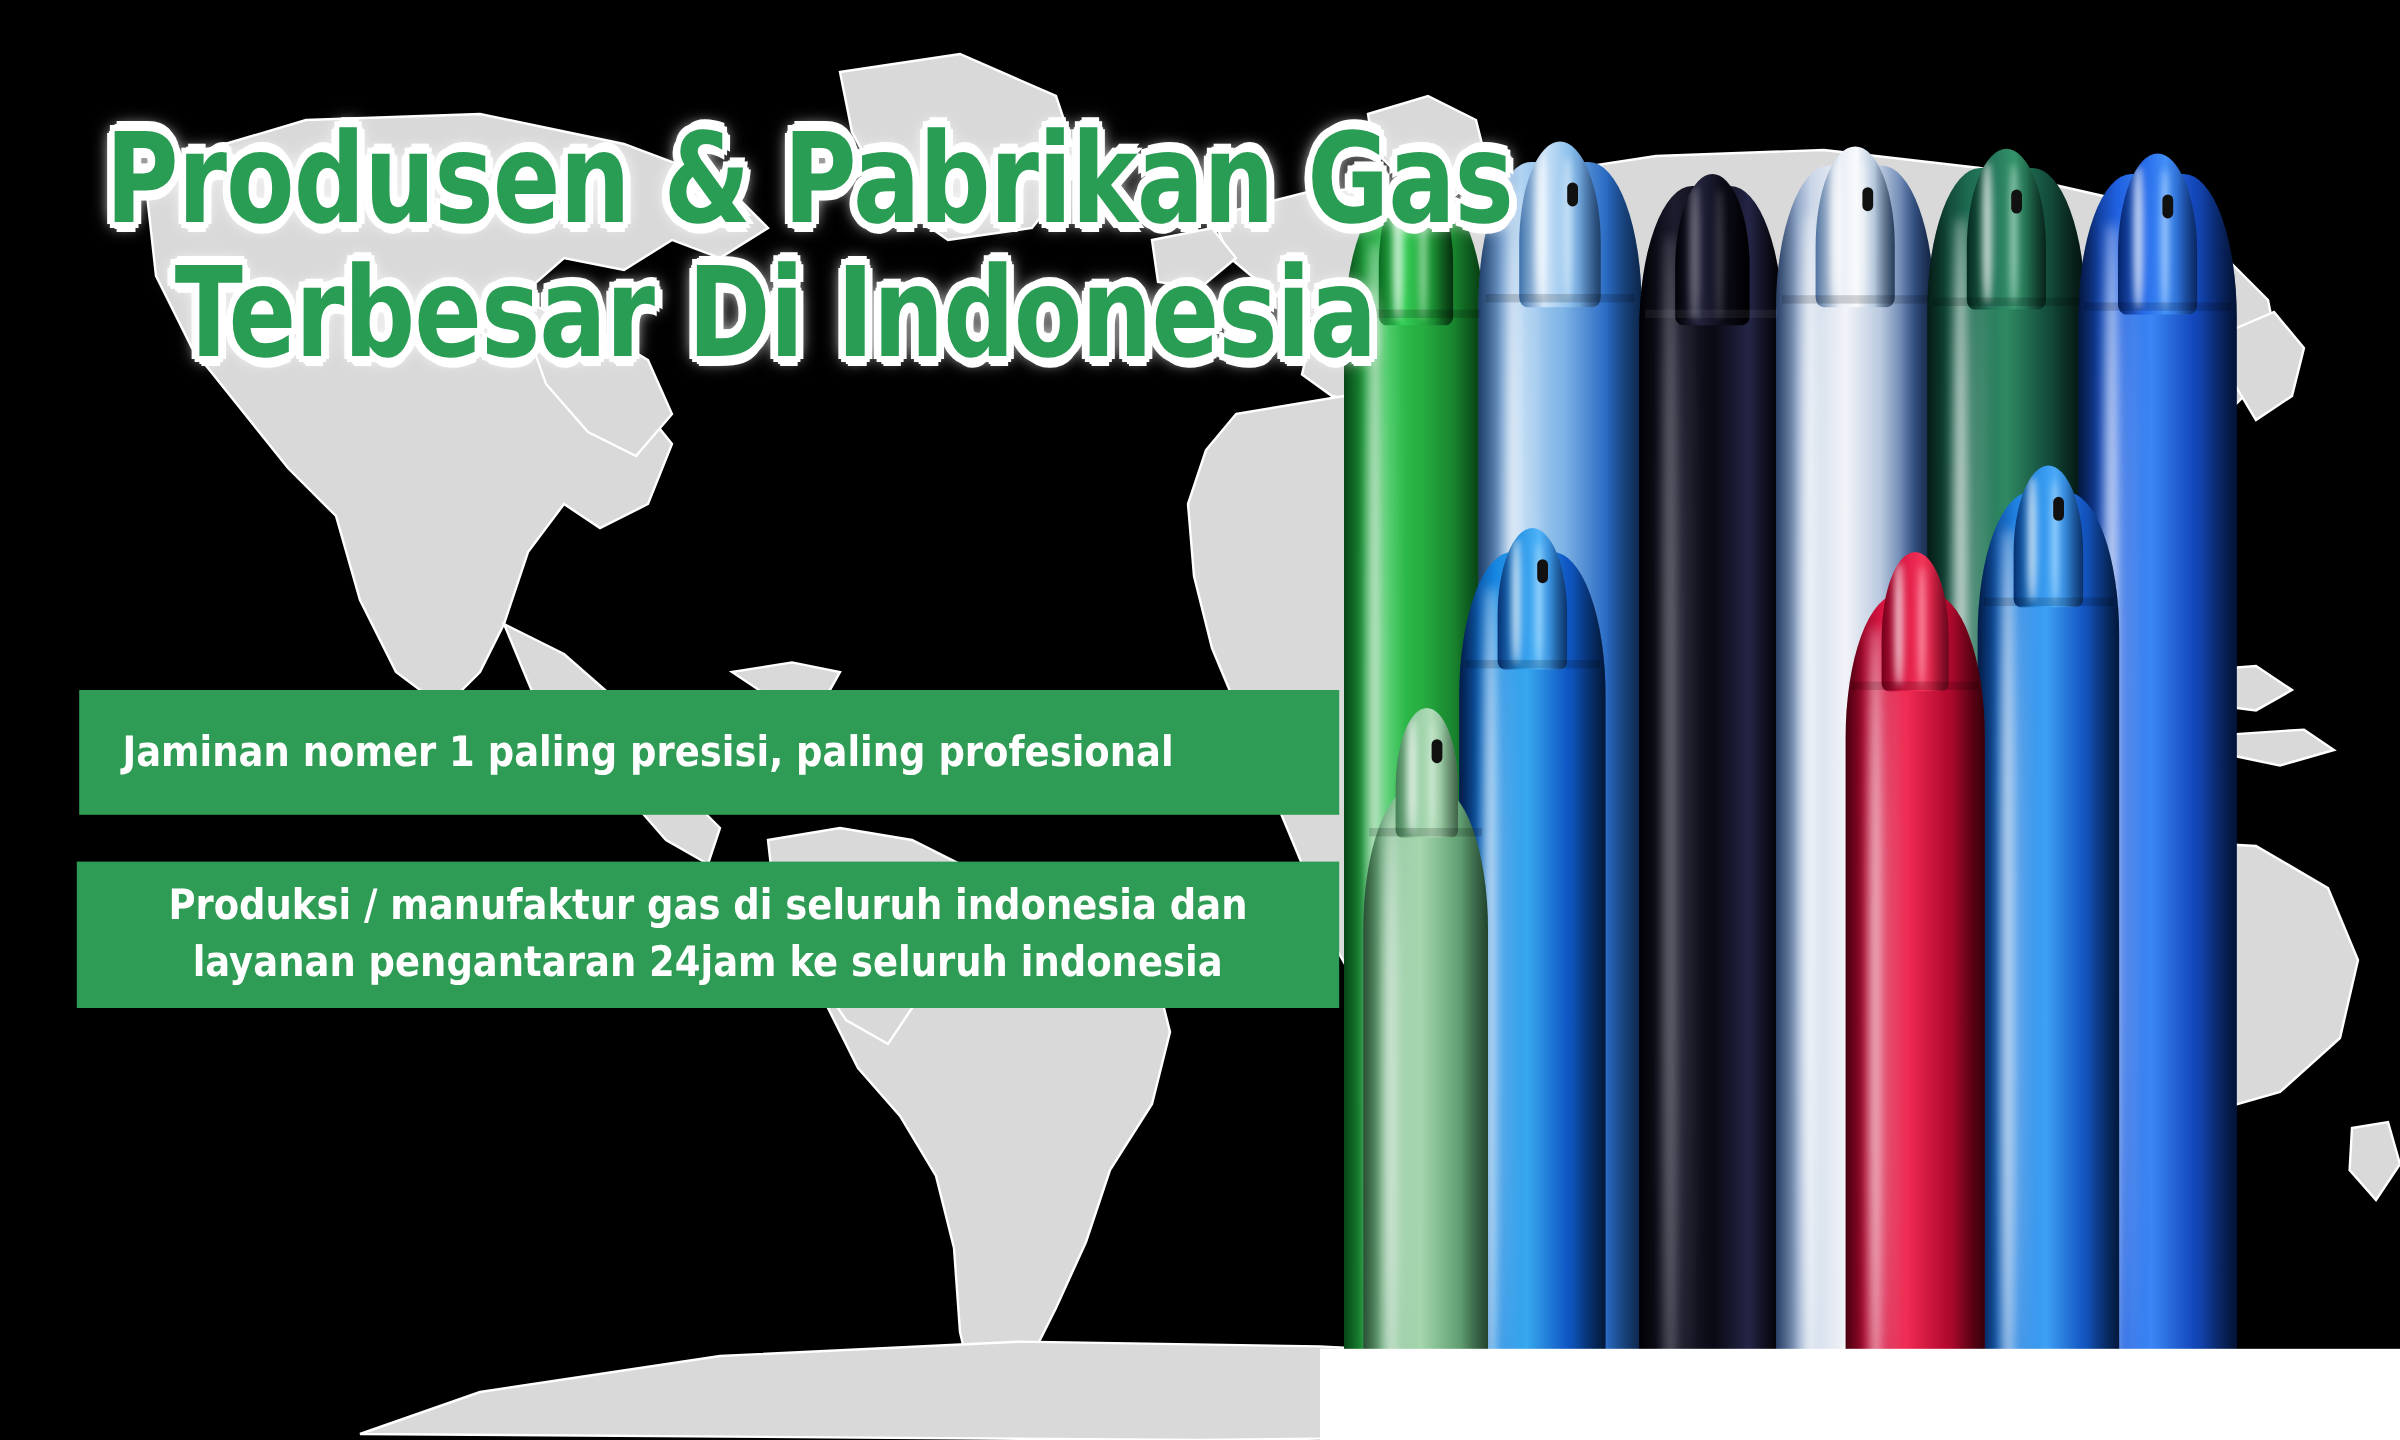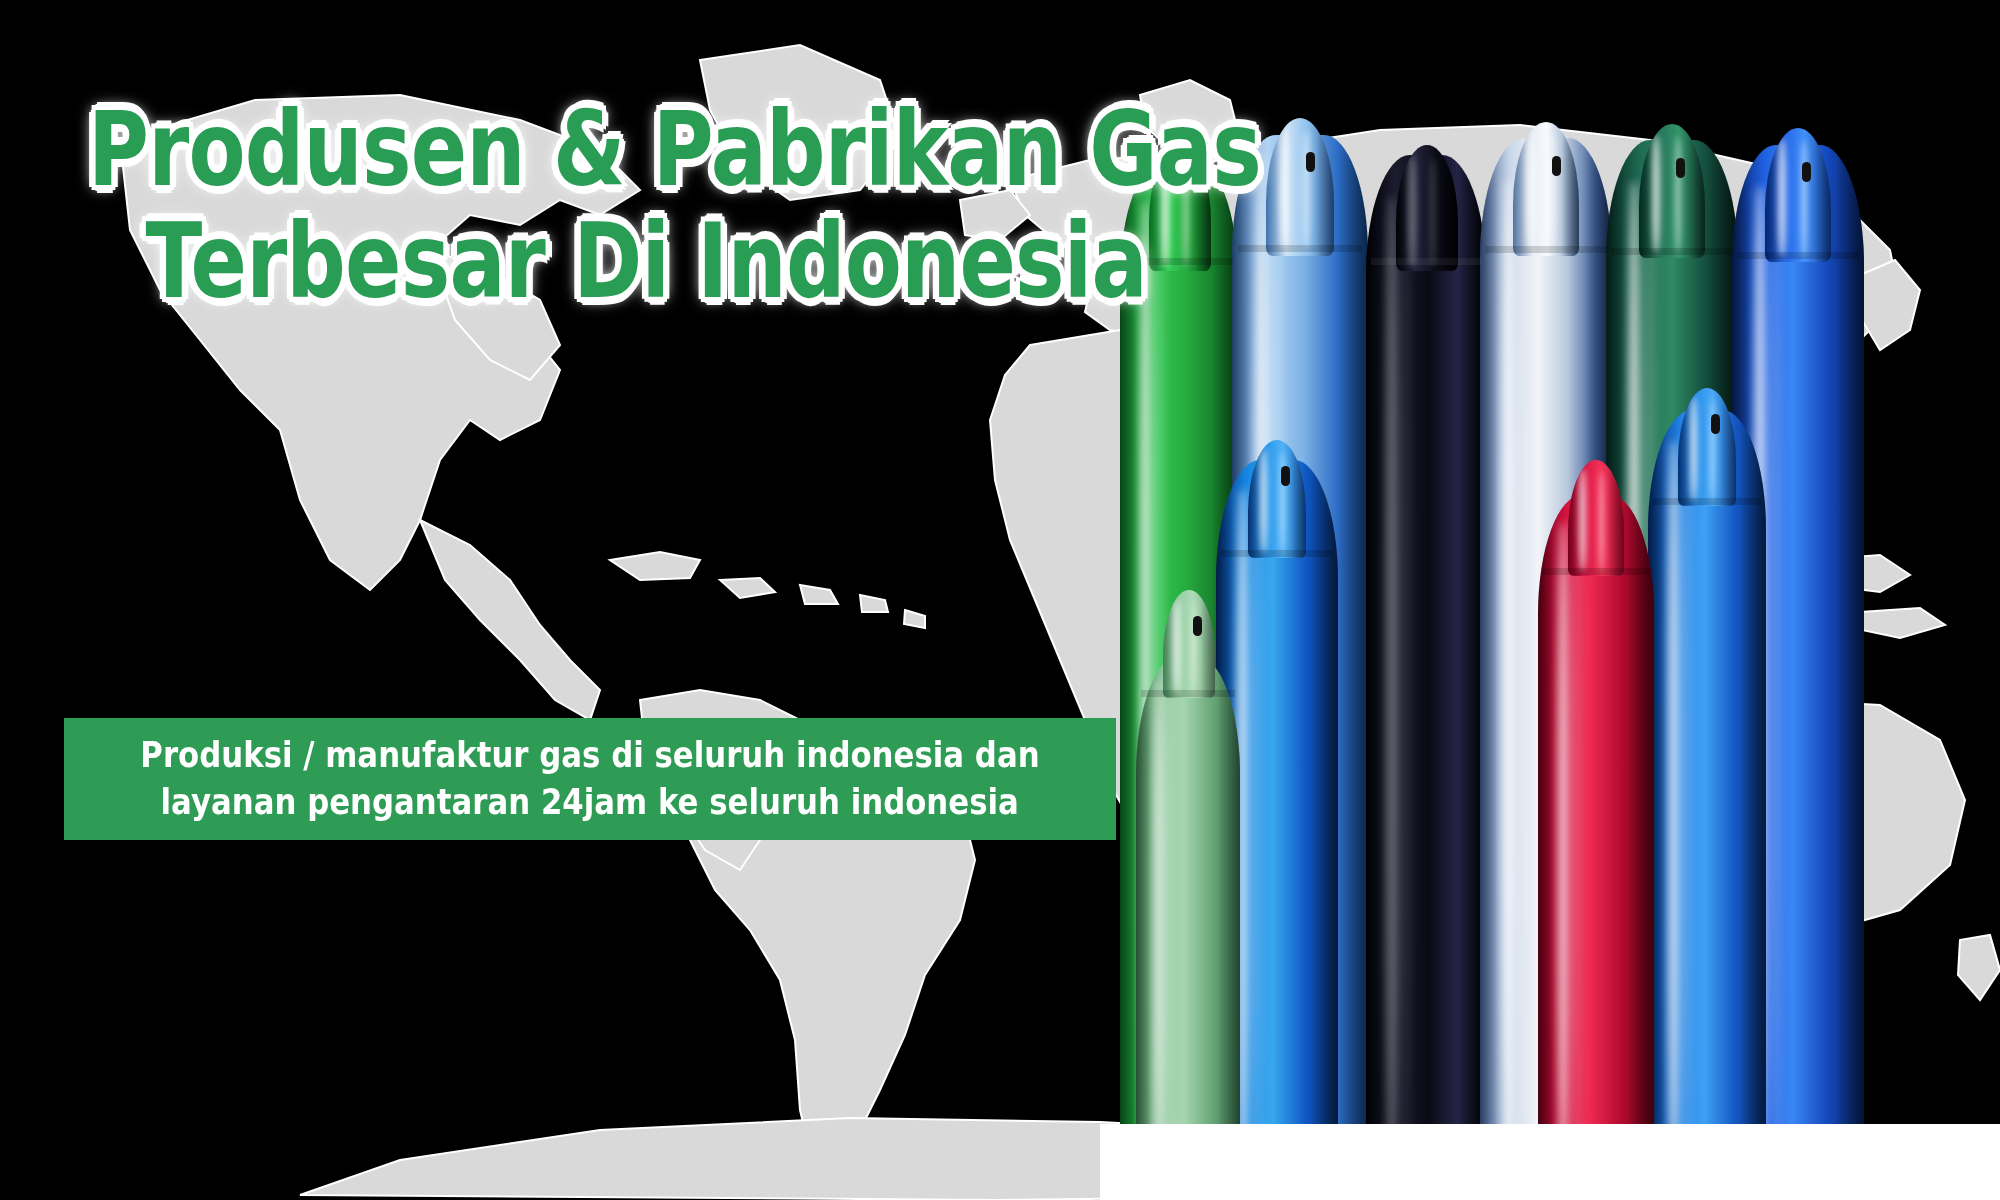--- a/index.html
+++ b/index.html
@@ -289,20 +289,23 @@
                  L1900 1190 L1000 1200 L300 1195 Z"></path>
       </g>
     </svg>
   </div>
 
   <div id="headline">
     <div class="headline-line l1">Produsen &amp; Pabrikan Gas</div>
     <div class="headline-line l2">Terbesar Di Indonesia</div>
   </div>
 
+  <div class="promo-box" id="promo-1">
+    <div class="promo-text">Jaminan nomer 1 paling presisi, paling profesional</div>
+  </div>
 
   <div class="promo-box" id="promo-2">
     <div class="promo-text r1">Produksi / manufaktur gas di seluruh indonesia dan</div>
     <div class="promo-text r2">layanan pengantaran 24jam ke seluruh indonesia</div>
   </div>
 
   <div id="cylinders">
 
     <div class="cyl" style="left:0px; width:118px; height:1040px; background:linear-gradient(to right,#0b6b22,#2fc451 30%,#27ad40 55%,#0a5c1c);">
       <div class="gloss-a"></div>

